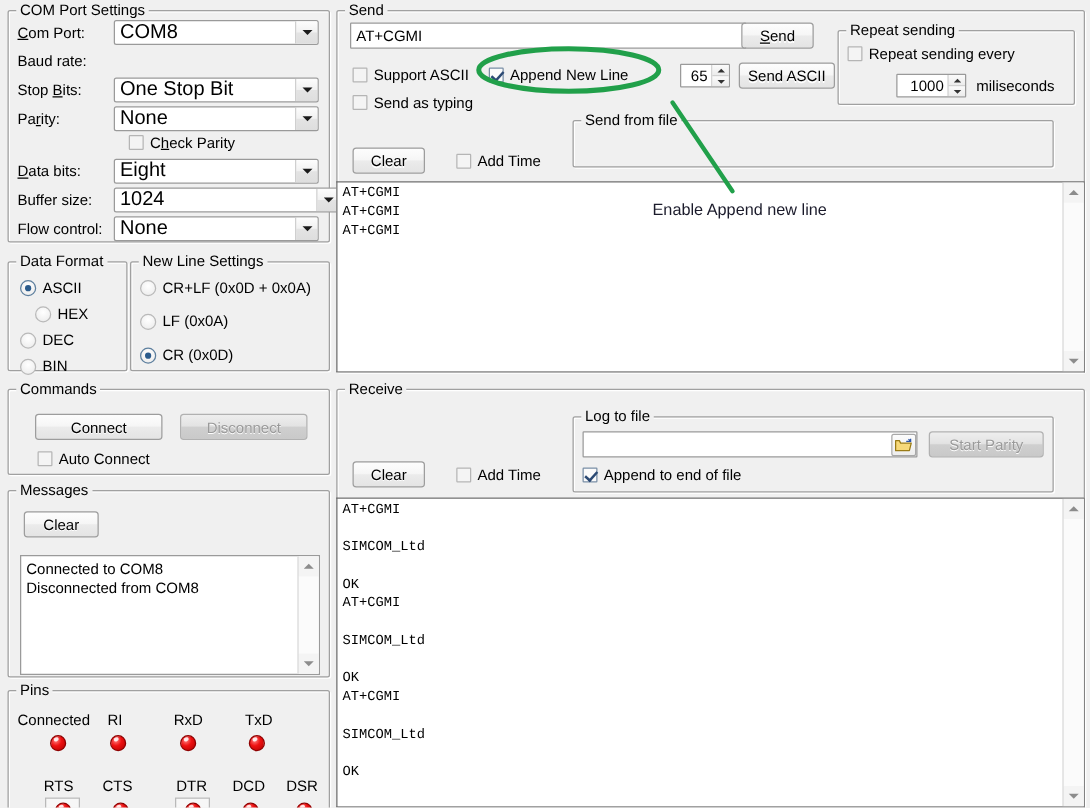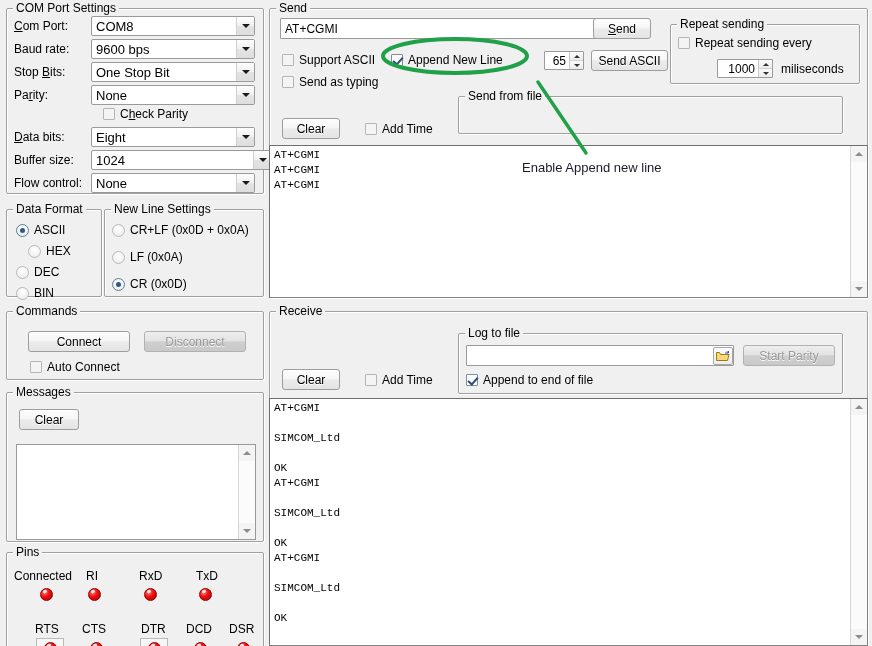--- a/index.html
+++ b/index.html
@@ -34,21 +34,21 @@
   .lbl { position: absolute; white-space: nowrap; font-size: 12px; line-height: 14px; color: #000; }
   .lbl u { text-decoration: underline; }
 
   
   .combo {
     position: absolute; box-sizing: border-box;
     background: #ffffff;
     border: 1px solid #9a9a9a;
     border-radius: 2px;
     display: flex; align-items: center;
-    font-size: 13px; color: #000;
+    font-size: 16px; color: #000;
     padding-left: 4px;
     overflow: hidden;
   }
   .combo .cval { flex: 1 1 auto; white-space: nowrap; overflow: hidden; }
   .combo .carrow {
     flex: 0 0 auto; width: 17px; height: 100%;
     background: linear-gradient(to bottom,#fdfdfd 0%,#f1f1f1 48%,#e3e3e3 52%,#dedede 100%);
     border-left: 1px solid #cfcfcf;
     display: flex; align-items: center; justify-content: center;
   }
@@ -241,24 +241,20 @@
   <div class="gb-frame"></div>
   <div class="gb-title">COM Port Settings</div>
   <div class="gb-body">
     <div class="lbl" style="left:8px; top:11px;"><u>C</u>om Port:</div>
     <div class="combo" style="left:85px; top:8px; width:164px; height:20px;">
       <span class="cval">COM8</span>
       <span class="carrow"></span>
     </div>
 
     <div class="lbl" style="left:8px; top:34px;">Baud rate:</div>
-    <div class="combo" style="left:85px; top:31px; width:164px; height:20px;">
-      <span class="cval">9600 bps</span>
-      <span class="carrow"></span>
-    </div>
 
     <div class="lbl" style="left:8px; top:57px;">Stop <u>B</u>its:</div>
     <div class="combo" style="left:85px; top:54px; width:164px; height:20px;">
       <span class="cval">One Stop Bit</span>
       <span class="carrow"></span>
     </div>
 
     <div class="lbl" style="left:8px; top:80px;">Pa<u>r</u>ity:</div>
     <div class="combo" style="left:85px; top:77px; width:164px; height:20px;">
       <span class="cval">None</span>
@@ -344,20 +340,22 @@
     </div>
   </div>
 </div>
 
 <div class="group" style="left:6px; top:386px; width:258px; height:156px;">
   <div class="gb-frame"></div>
   <div class="gb-title">Messages</div>
   <div class="gb-body">
     <div class="btn" style="left:13px; top:17px; width:60px; height:21px;">Clear</div>
     <div class="listbox" style="left:10px; top:52px; width:240px; height:96px;">
+      <div class="lb-body">Connected to COM8
+Disconnected from COM8</div>
       <div class="vsb">
         <div class="sb-track"></div>
         <div class="sb-arrow up"></div>
         <div class="sb-arrow down"></div>
       </div>
     </div>
   </div>
 </div>
 
 <div class="group" style="left:6px; top:546px; width:258px; height:104px;">

